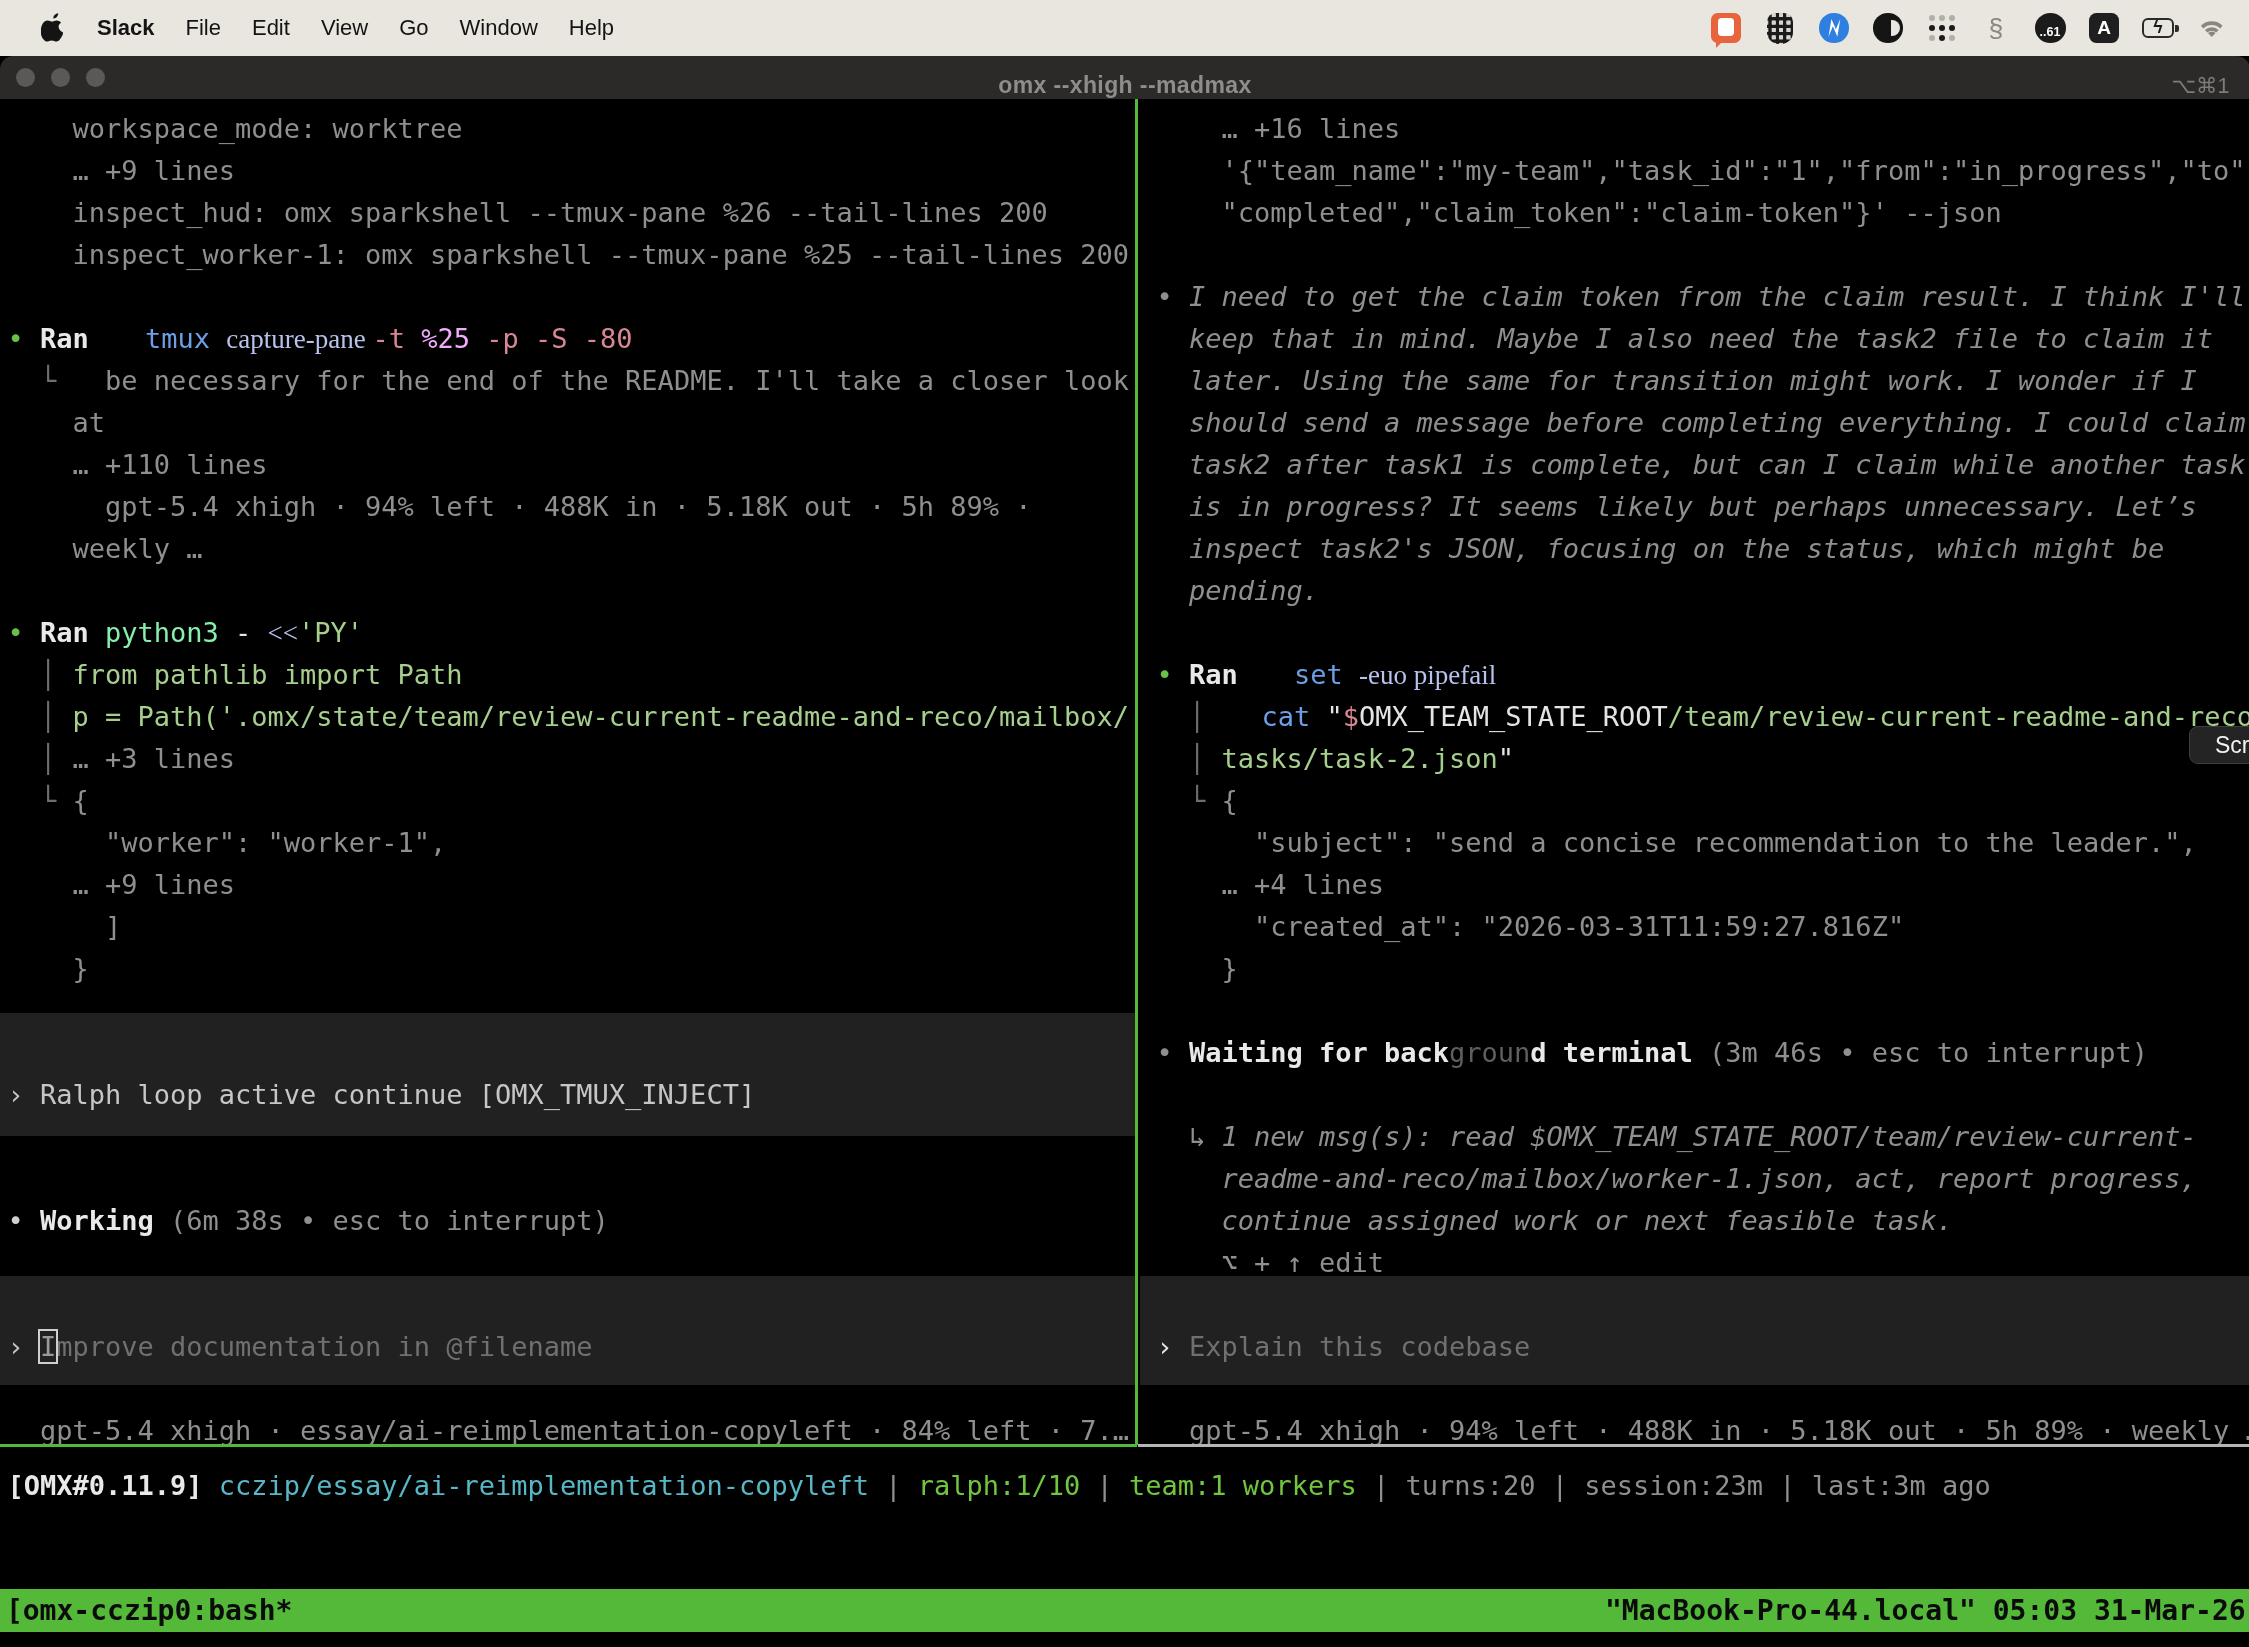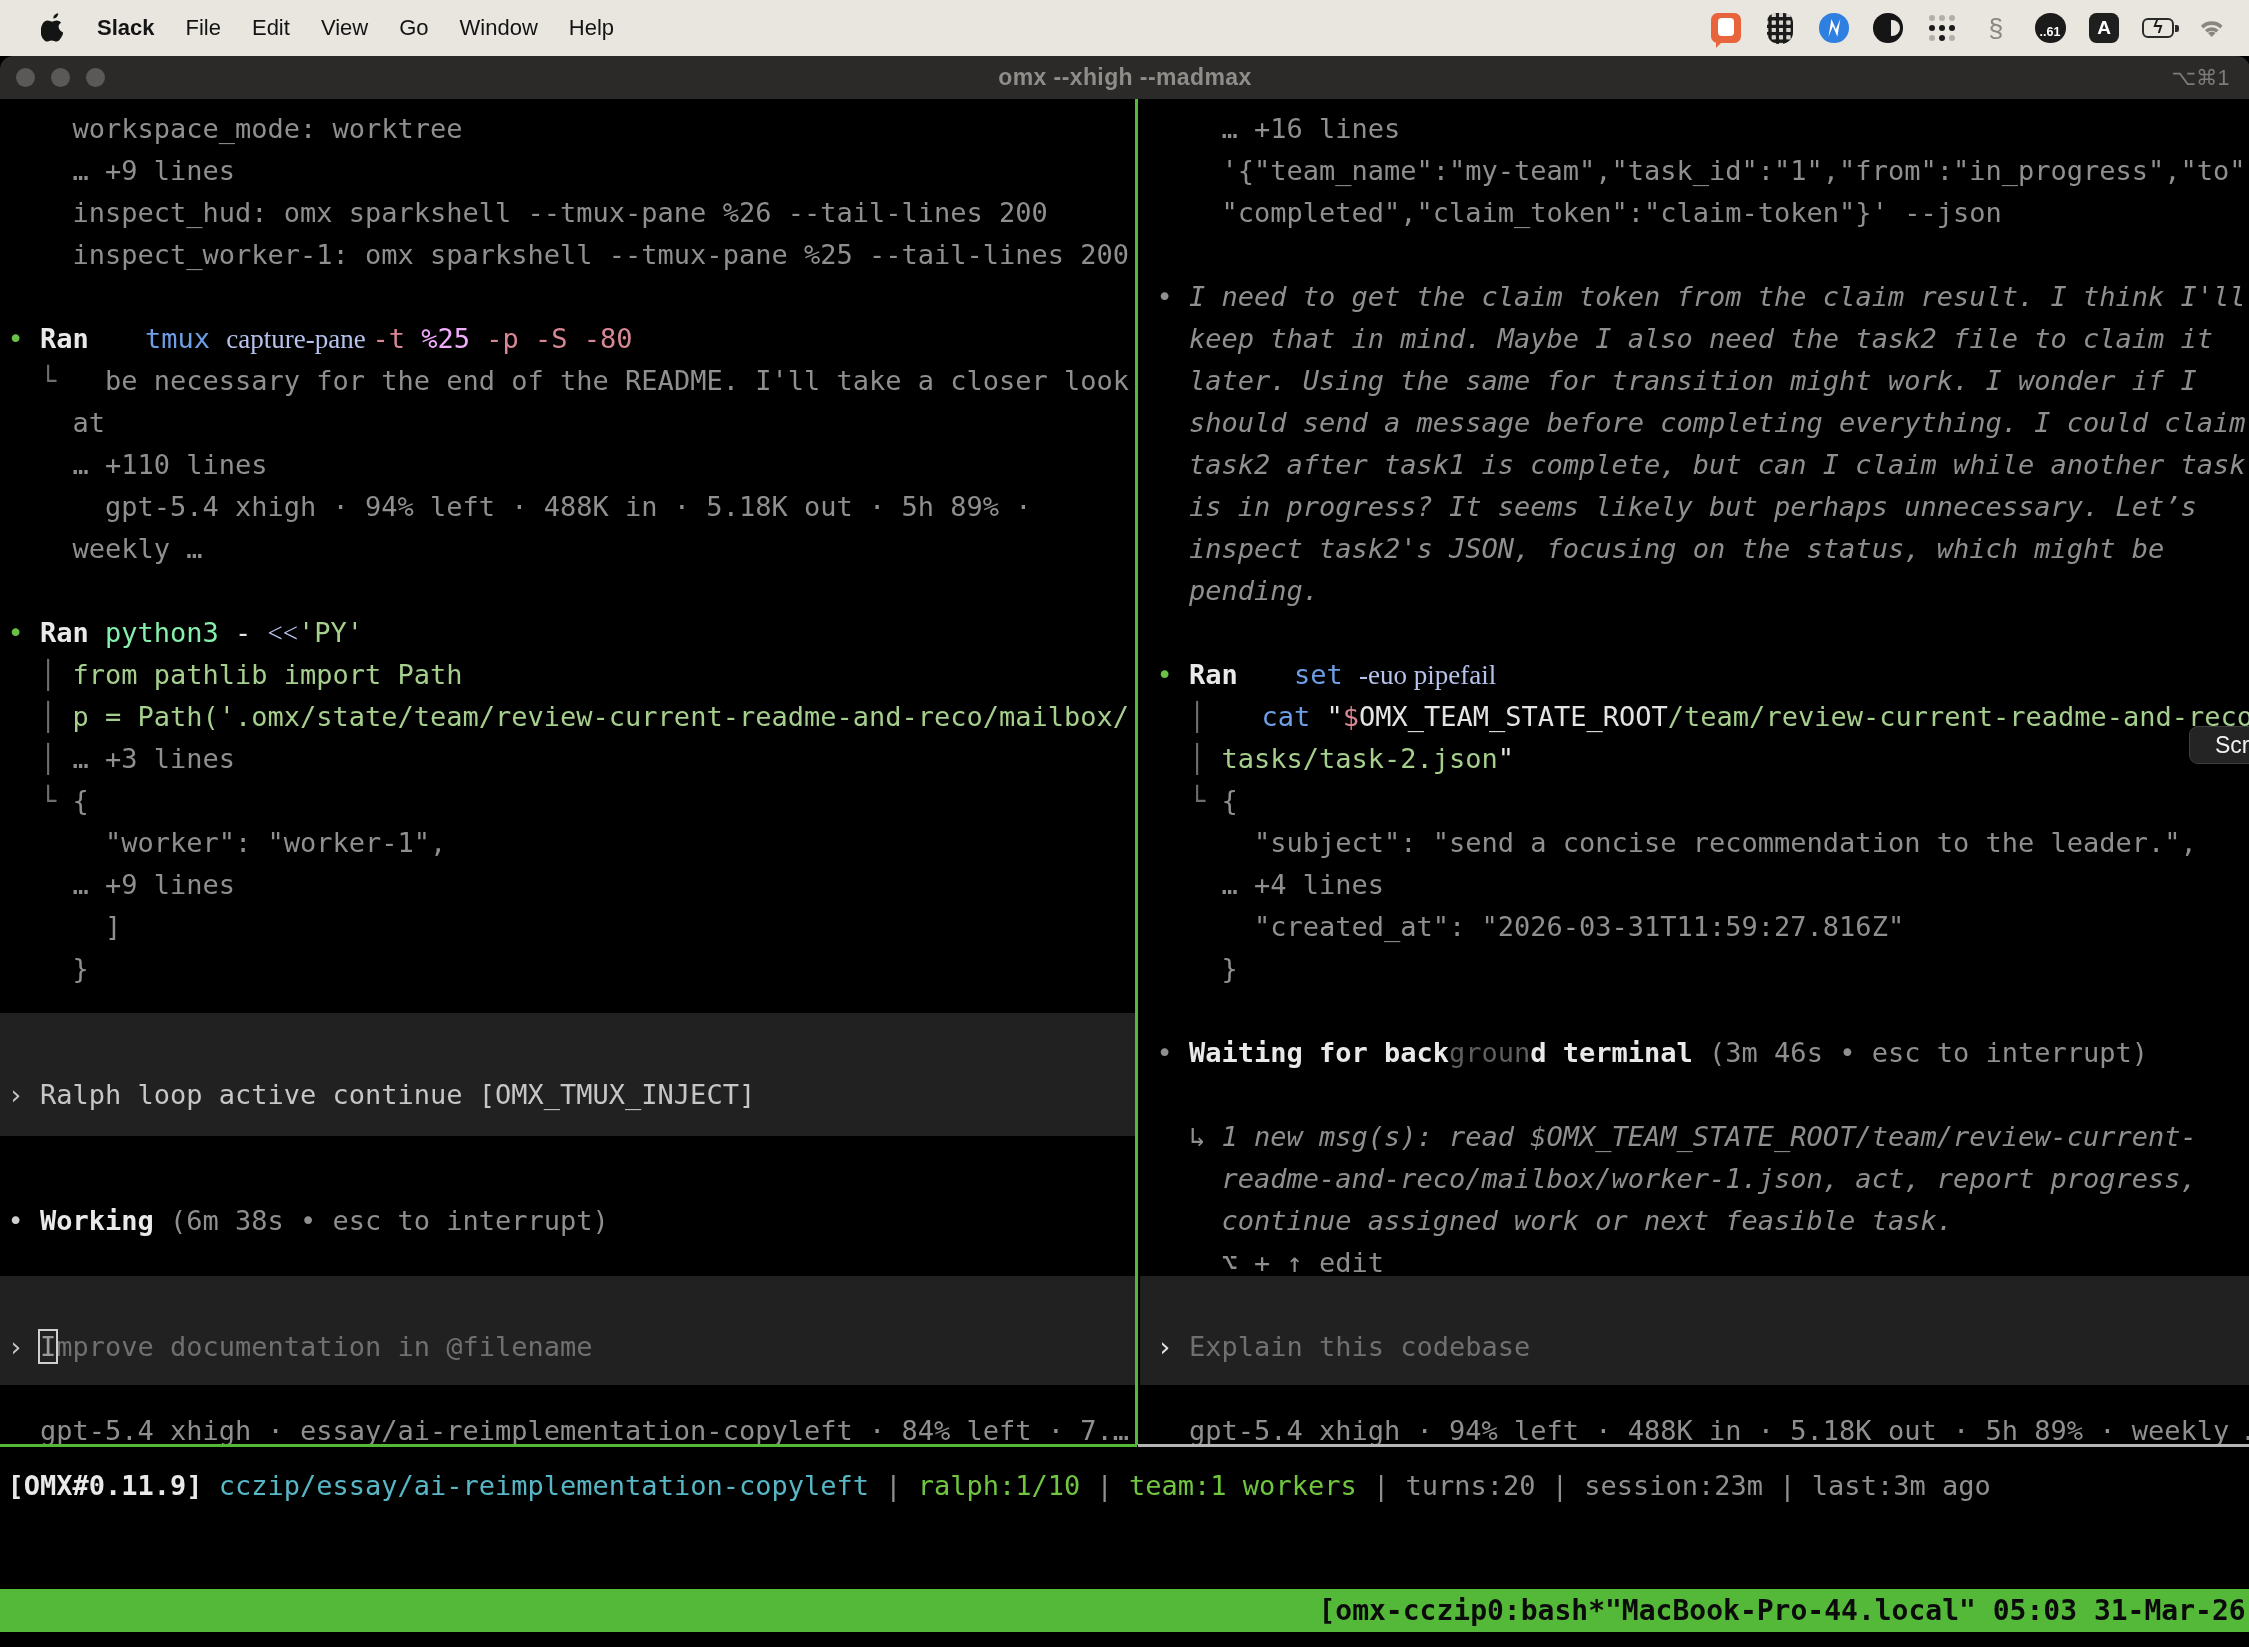--- a/index.html
+++ b/index.html
@@ -32,21 +32,21 @@
            display:flex; align-items:flex-end; justify-content:center; padding-bottom:3.7px; }
   .ic-a { width:29.5px; height:29.5px; border-radius:7.4px; background:#1f1f1f; color:#fff; font-weight:700; font-size:19px;
           display:flex; align-items:center; justify-content:center; }
   .ic-batt { position:relative; width:40px; height:20.7px; border:2.2px solid #2b2b2b; border-radius:5.9px;
              display:flex; align-items:center; justify-content:center; }
   .ic-batt::after { content:""; position:absolute; right:-6.6px; top:5.2px; width:3.7px; height:7.4px; background:#2b2b2b; border-radius:0 2.2px 2.2px 0; }
   .ic-batt span { font-size:17.7px; color:#1a1a1a; font-weight:700; line-height:1; }
 
   
   #titlebar { position:absolute; left:0; top:56px; width:2250px; height:43px; background:#2b2a28;
-              border-radius:13.3px 13.3px 0 0; display:flex; align-items:center; }
+              border-radius:13.3px 13.3px 0 0; display:flex; align-items:flex-end; }
   .lights { position:absolute; left:16px; top:0; height:43px; display:flex; align-items:center; gap:16px; }
   .light { width:19px; height:19px; border-radius:50%; background:#5b5957; }
   .win-title { width:100%; text-align:center; font-size:23px; color:#8f8d8a; font-weight:700; letter-spacing:0.4px; }
   .win-short { position:absolute; right:20.7px; font-size:21.4px; color:#7e7c79; }
 
   
   #term { position:absolute; left:0; top:99px; width:2250px; height:1549px; background:#000;
           font-family:"DejaVu Sans Mono","DejaVu Sans", monospace; }
   .pane-band { position:absolute; background:#212121; }
   #band-l1 { left:0; top:914px; width:1135px; height:123px; }
@@ -78,21 +78,21 @@
   .sg-brk { color:#6e6e6e; }
   .sg-shim{ color:#5f5f5f; font-weight:400; }
   .sg-cy  { color:#57b7c6; }
   .sg-sg  { color:#70c63f; }
   .sg-cur { color:#9a9a9a; outline:2.2px solid #cfcfcf; outline-offset:-0.7px; }
 
   #statusline { position:absolute; left:7.4px; top:1366px; font-size:27px; line-height:42px; white-space:pre; }
 
   
   #tmuxbar { position:absolute; left:0; top:1490px; width:2250px; height:43px; background:#54b939;
-             display:flex; align-items:center; justify-content:flex-end;
+             display:flex; align-items:center; justify-content:space-between;
              font-family:"DejaVu Sans Mono","DejaVu Sans", monospace; font-size:28px; font-weight:700; color:#0b0b0b; }
   #tmuxbar .tleft { padding-left:5.9px; }
   #tmuxbar .tright { padding-right:4.4px; }
 
   
   #scre-tip { position:absolute; left:2189px; top:627px; width:103px; height:38px; background:#242424;
               border:1.5px solid #3d3d3d; border-radius:8.9px; color:#f2f2f2; font-size:23px;
               display:flex; align-items:center; padding-left:25px; z-index:5;
               font-family:"Liberation Sans", sans-serif; }
 </style>

